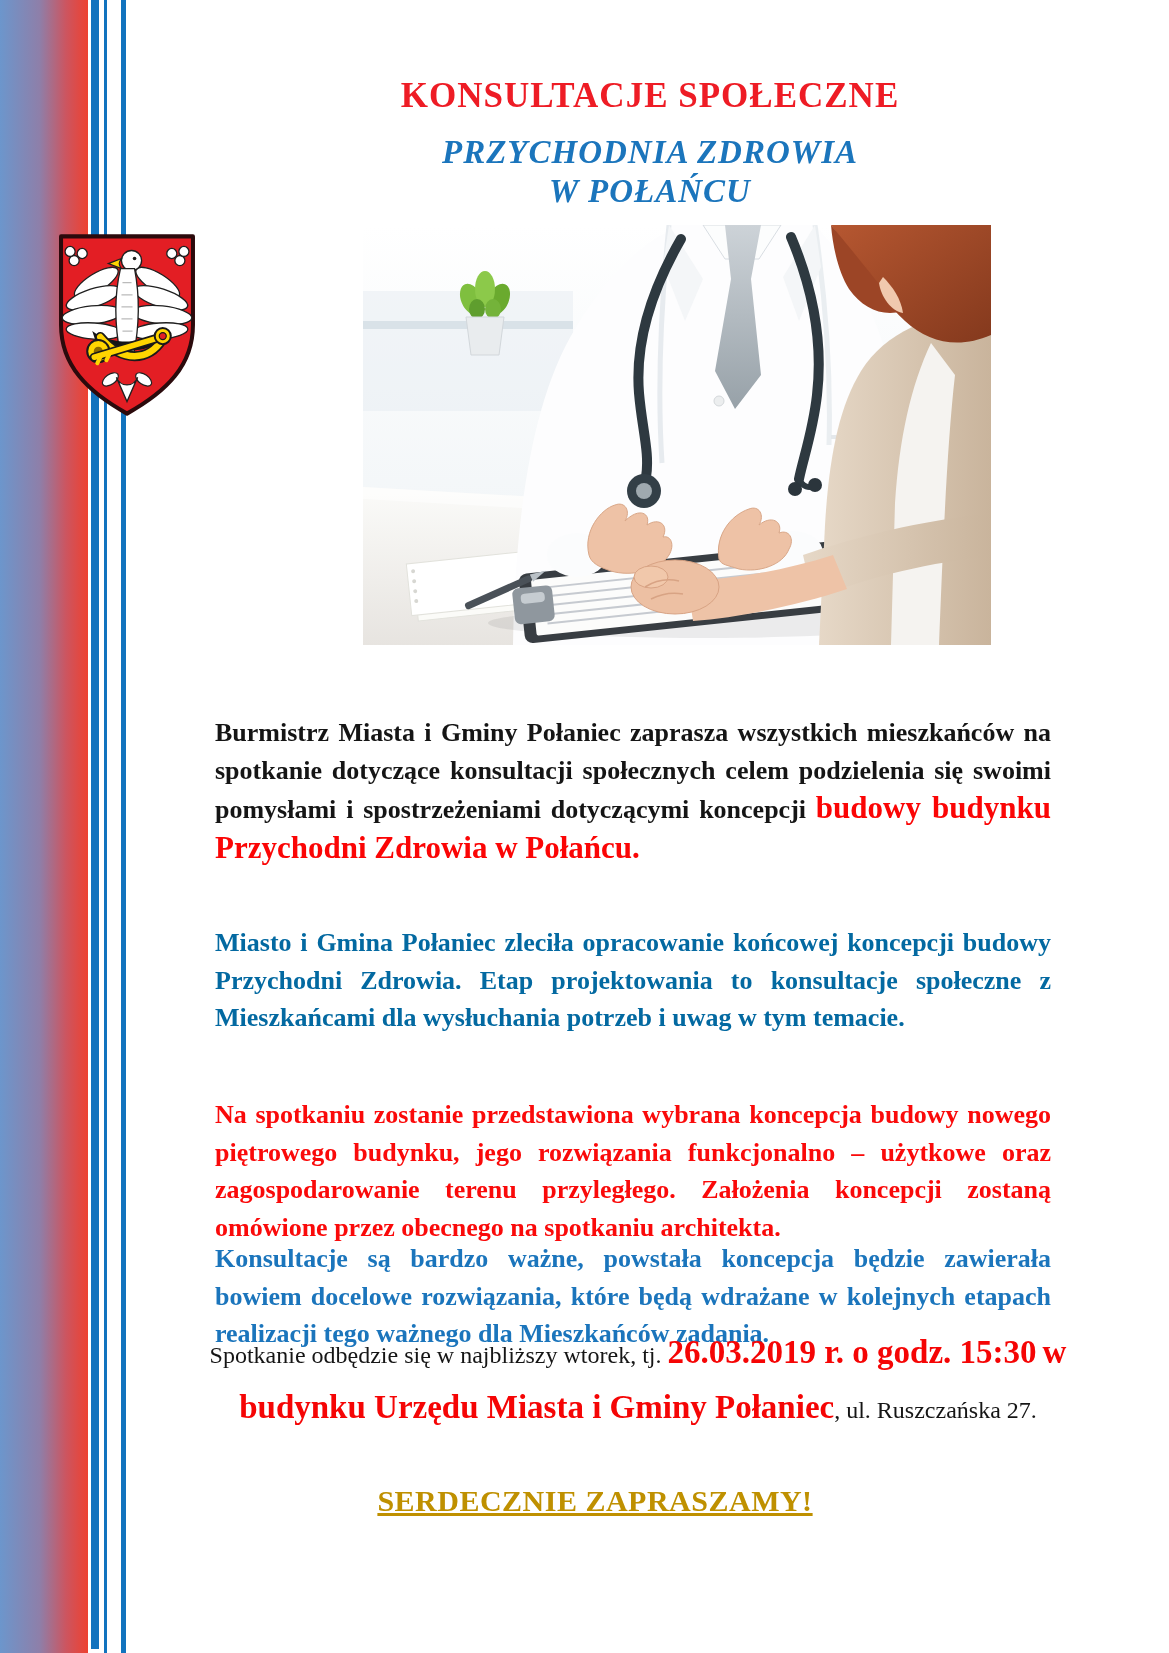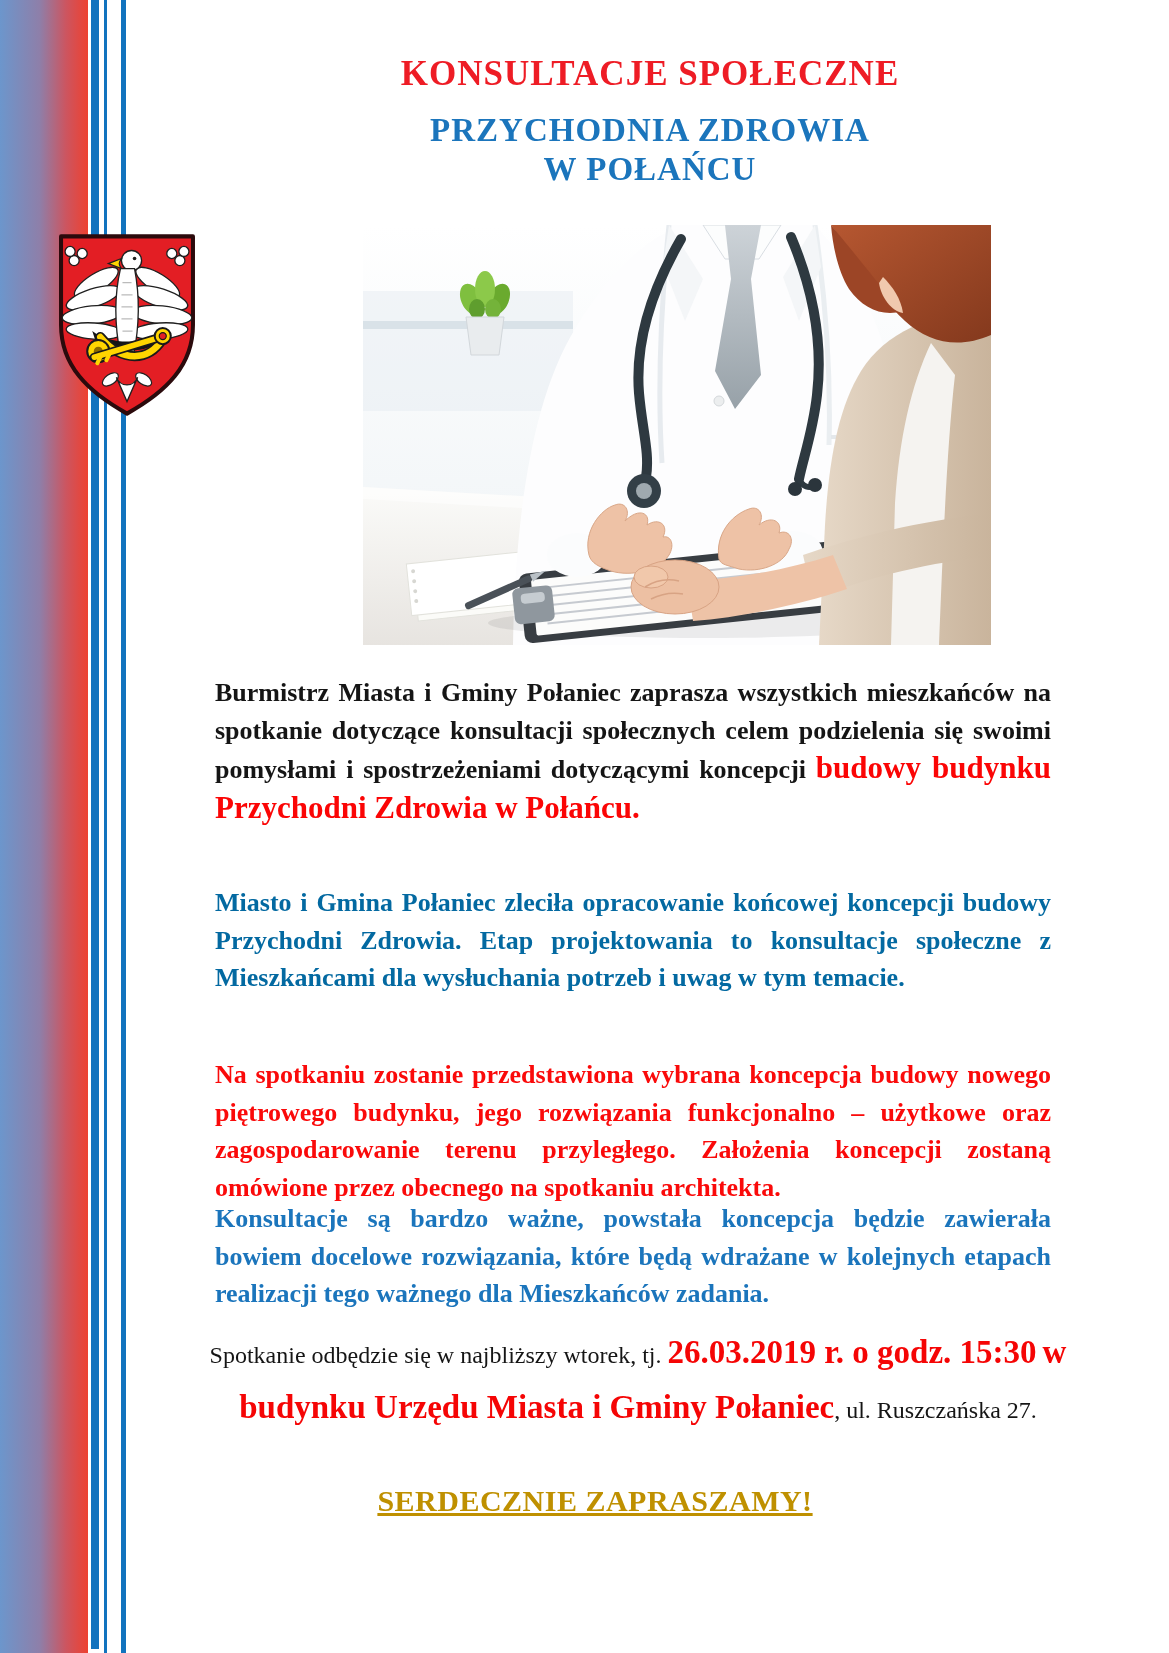--- a/index.html
+++ b/index.html
@@ -12,28 +12,28 @@
   .grad-band{position:absolute;left:0;top:0;width:88px;height:1653px;
     background:linear-gradient(to right,#6C96CC 0%,#8E7FA9 45%,#CC5560 75%,#EE4130 100%);}
   .stripe{position:absolute;top:0;background:#1273BE;}
   .stripe-a{left:91px;width:8px;height:1649px;}
   .stripe-b{left:104px;width:3px;height:1653px;}
   .stripe-c{left:121px;width:5px;height:1653px;}
   
   .emblem{position:absolute;left:56px;top:232px;width:142px;height:186px;}
   
   .titles{position:absolute;left:215px;top:54px;width:870px;text-align:center;}
-  .title-red{font-size:35px;font-weight:bold;color:#EE1C25;letter-spacing:1px;line-height:40px;}
-  .title-blue{font-size:33px;font-weight:bold;color:#1B75BC;letter-spacing:1px;line-height:39px;}
+  .title-red{font-size:35px;font-weight:bold;color:#EE1C25;letter-spacing:1px;line-height:40px;margin-top:22px;}
+  .title-blue{font-size:33px;font-weight:bold;color:#1B75BC;letter-spacing:1px;line-height:39px;font-style:italic;}
   .title-blue.first{margin-top:17px;}
   
   .photo{position:absolute;left:363px;top:225px;width:628px;height:420px;}
   
   .para{position:absolute;left:215px;width:836px;text-align:justify;
-    font-weight:bold;font-size:26px;line-height:37.5px;}
+    font-weight:bold;font-size:26px;line-height:37.5px;margin-top:40px;}
   .p-intro{top:674px;color:#151515;}
   .p-intro .big-red{font-size:31px;color:#FB0505;line-height:37.5px;}
   .p-concept{top:884px;color:#0369a1;}
   .p-meeting{top:1056px;color:#FA0A0A;}
   .p-importance{top:1200px;color:#1B75BC;}
   
   .meeting-info{position:absolute;left:207px;top:1326px;width:862px;
     font-size:24px;color:#151515;font-weight:normal;line-height:52px;text-align:center;}
   .meeting-info .dt{font-size:33px;font-weight:bold;color:#F50505;}
   .meeting-info .venue{font-size:33px;font-weight:bold;color:#F50505;}

